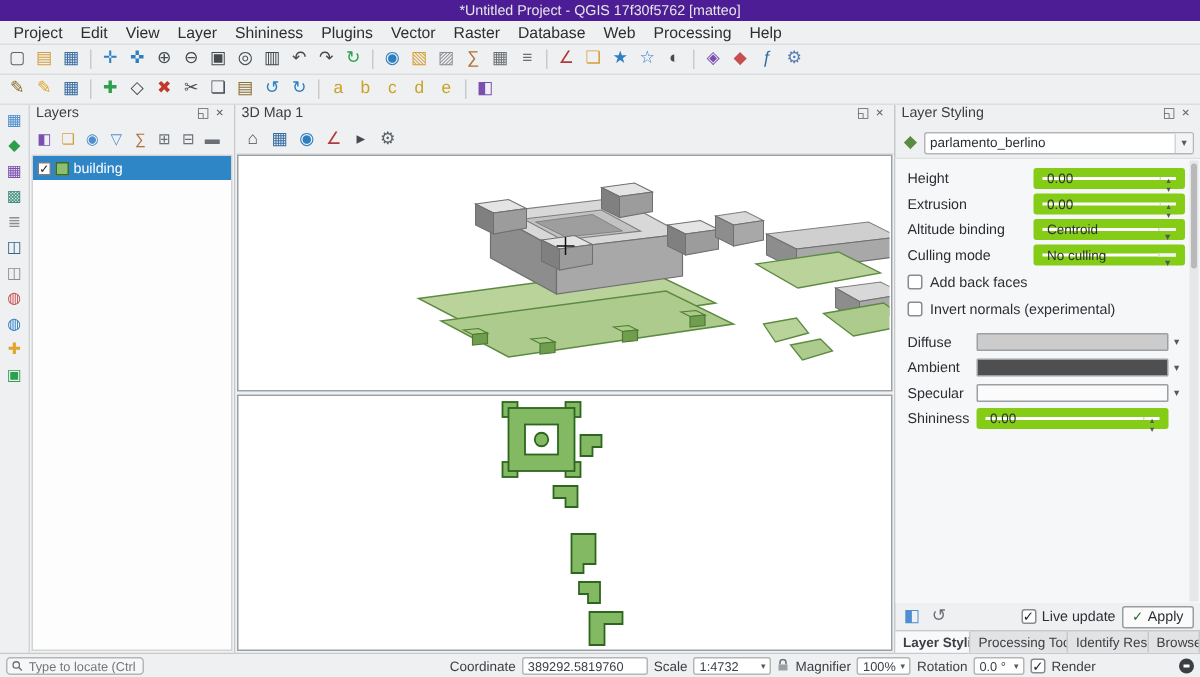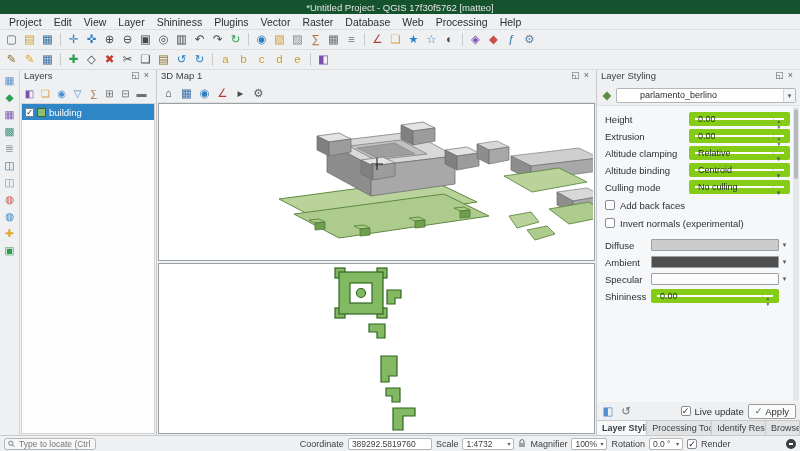--- a/index.html
+++ b/index.html
@@ -1,20 +1,20 @@
 <!DOCTYPE html>
 <html><head>
 <meta charset="utf-8">
 <style>
   html,body{margin:0;padding:0;width:800px;height:451px;overflow:hidden;
     font-family:"Liberation Sans",sans-serif;font-size:10px;color:#2b2f33;background:#eff0f1;}
   *{box-sizing:border-box;}
 
   
-  .titlebar{height:14px;background:#14532d;color:#e6e6e6;display:flex;align-items:center;
+  .titlebar{height:14px;background:#4c1d95;color:#e6e6e6;display:flex;align-items:center;
     justify-content:center;font-size:9.5px;}
   .menubar{height:16px;background:#eff0f1;border-bottom:1px solid #dcdddf;display:flex;
     align-items:center;padding-left:3px;font-size:10.5px;}
   .menu-item{padding:1px 6px;cursor:default;}
   .toolbar{height:20px;background:#eff0f1;border-bottom:1px solid #dcdddf;display:flex;
     align-items:center;padding-left:3px;gap:1px;}
   .ti{width:17px;height:17px;line-height:17px;text-align:center;font-size:11.5px;cursor:default;}
   [data-name="separator"]{width:1px;height:13px;background:#c9cacc;margin:0 3px;}
 
   
@@ -46,21 +46,21 @@
   .splitter{height:2px;}
   .canvas2d{flex:1;margin:0 1px 1px 1px;background:#fff;border:1px solid #9aa0a4;overflow:hidden;}
   svg{display:block;}
 
   
   .styling-panel{width:204px;background:#eff0f1;border-left:1px solid #c7c9ca;display:flex;
     flex-direction:column;}
   .layersel-row{height:20px;display:flex;align-items:center;gap:3px;padding:0 4px;}
   .layersel{flex:1;height:15px;background:#fff;border:1px solid #b4b6b8;border-radius:2px;
     display:flex;align-items:center;font-size:9px;padding-left:3px;}
-  .layersel .val{flex:1;margin-left:20px;}
+  .layersel .val{flex:1;}
   .styling-content{flex:1;position:relative;background:#f6f7f8;border-top:1px solid #e0e1e2;
     padding:4px 10px 0 6px;overflow:hidden;}
   .vscroll{position:absolute;right:1px;top:1px;bottom:1px;width:6px;background:#e6e7e8;}
   .vthumb{position:absolute;top:2px;left:1px;width:4px;height:70px;background:#b7b9bb;border-radius:2px;}
 
   .cb-row{display:flex;align-items:center;gap:5px;height:16px;margin:2px 0 2px 2px;}
   .cb{width:10px;height:10px;background:#fff;border:1px solid #888c90;border-radius:2px;
     font-size:9px;line-height:9px;text-align:center;color:#1f2326;}
   .cb.on::after{content:"✓";}
   .cb-label{font-size:9.5px;}
@@ -356,27 +356,20 @@
       <div class="frow" data-name="extrusion-row">
         <span class="flabel" data-name="extrusion-label">Extrusion</span>
         <div class="spin" data-name="extrusion-spinbox">
           <span class="val" data-name="extrusion-value">0.00</span>
           <span class="arrows" data-name="spinner-arrows">
               <span data-name="spin-up-icon">▴</span>
               <span data-name="spin-down-icon">▾</span>
             </span>
         </div>
       </div>
-      <div class="frow" data-name="altitude-clamping-row">
-        <span class="flabel" data-name="altitude-clamping-label">Altitude clamping</span>
-        <div class="combo" data-name="altitude-clamping-select">
-          <span class="val" data-name="altitude-clamping-value">Relative</span>
-          <span class="carrow" data-name="chevron-down-icon">▾</span>
-        </div>
-      </div>
       <div class="frow" data-name="altitude-binding-row">
         <span class="flabel" data-name="altitude-binding-label">Altitude binding</span>
         <div class="combo" data-name="altitude-binding-select">
           <span class="val" data-name="altitude-binding-value">Centroid</span>
           <span class="carrow" data-name="chevron-down-icon">▾</span>
         </div>
       </div>
       <div class="frow" data-name="culling-mode-row">
         <span class="flabel" data-name="culling-mode-label">Culling mode</span>
         <div class="combo" data-name="culling-mode-select">

